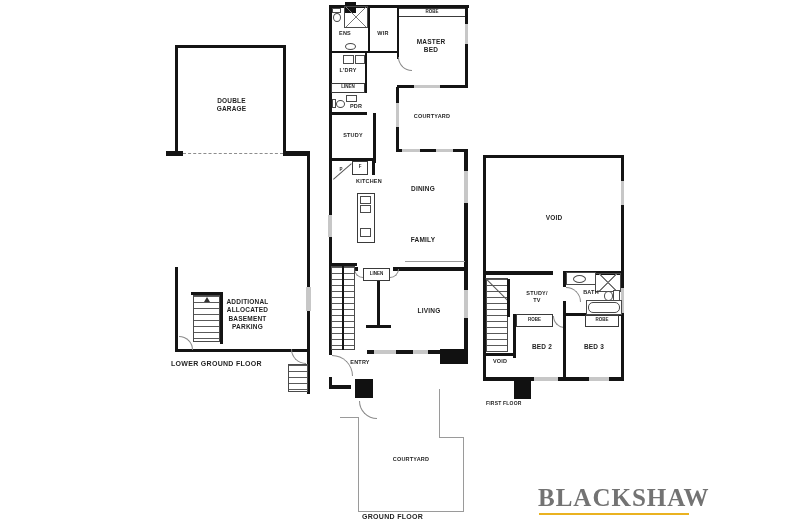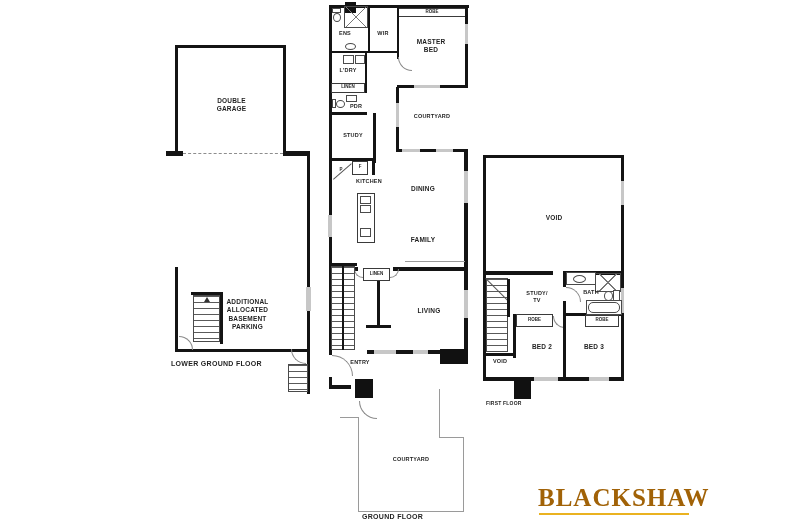--- a/index.html
+++ b/index.html
@@ -213,17 +213,17 @@
 
     <i class="w" style="left:484px;top:353px;width:30px;height:3px"></i>
     <b class="lbl lbl-sm" style="left:486px;top:358px;width:28px">VOID</b>
     <b class="lbl" style="left:522px;top:343px;width:40px">BED 2</b>
     <b class="lbl" style="left:574px;top:343px;width:40px">BED 3</b>
     <i class="blk" style="left:514px;top:380px;width:17px;height:19px"></i>
     <b class="lbl lbl-left" style="left:486px;top:400px;width:70px;font-size:5px">FIRST FLOOR</b>
   </div>
 
   <div id="brand">
-    <s class="brand-name" style="color: #a16207;">BLACKSHAW</s>
+    <s class="brand-name" style="color: #737373;">BLACKSHAW</s>
     <u class="brand-rule" style="background: rgb(234, 178, 32);"></u>
   </div>
 
 </div>
 
 </body></html>

